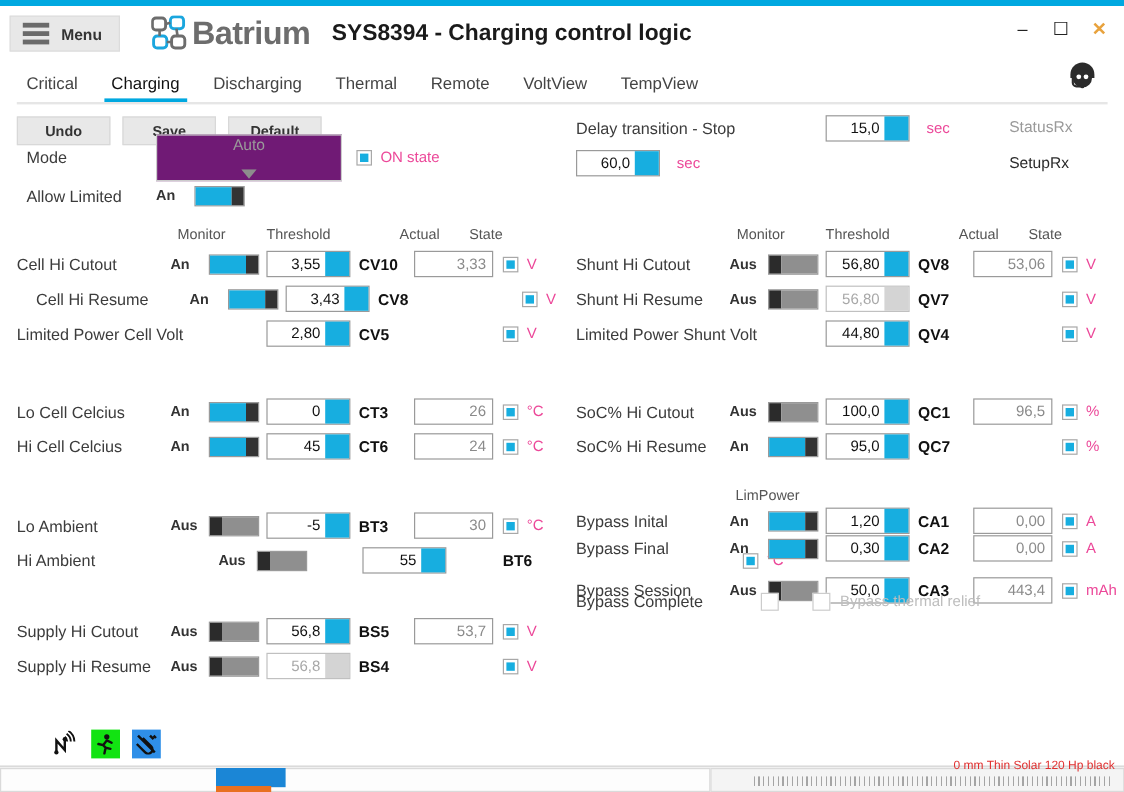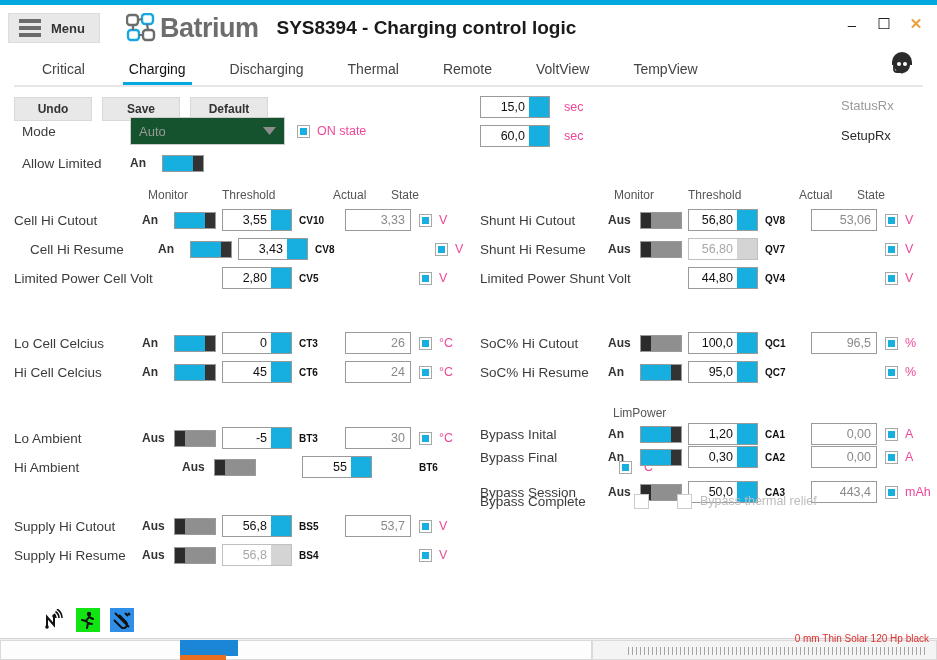--- a/index.html
+++ b/index.html
@@ -25,21 +25,21 @@
   .menu-label { font-size:13px; font-weight:bold; color:#333; }
   .brand { display:flex; align-items:center; gap:0; margin-left:26px; }
   .brand-logo { width:34px; height:30px; }
   .brand-name { font-size:27px; font-weight:bold; color:#6d6d6d; letter-spacing:-0.5px; }
   .win-title { font-size:19px; font-weight:bold; color:#1a1a1a; margin-left:18px; }
   .win-controls { position:absolute; right:6px; top:6px; display:flex; gap:2px; }
   .win-btn { width:30px; height:26px; display:flex; align-items:center; justify-content:center;
              font-size:15px; color:#222; cursor:pointer; background:transparent; border:0; }
   .win-btn.close { color:#e8a23d; font-weight:bold; }
   
-  .tabs { display:flex; align-items:flex-end; height:34px; padding-left:28px; gap:16px; }
+  .tabs { display:flex; align-items:flex-end; height:34px; padding-left:8px; gap:0; }
   .tab { font-size:14px; color:#444; padding:0 14px 8px 14px; cursor:pointer; position:relative; }
   .tab.active { color:#111; }
   .tab.active:after { content:""; position:absolute; left:8px; right:8px; bottom:0; height:3px; background:#00a8e0; }
   .tab-rule { height:2px; background:#e6e6e6; margin:0 14px 0 14px; }
   .avatar { position:absolute; right:18px; top:46px; width:34px; height:34px; }
   
   .actions { display:flex; gap:10px; padding:10px 0 0 14px; }
   .act-btn { background:#e8e8e8; border:1px solid #d8d8d8; height:24px; min-width:78px;
              font-size:12px; font-weight:bold; color:#333; cursor:pointer; }
   
@@ -62,21 +62,21 @@
   .sw.off .fill { background:#8f8f8f; order:2; }
   .sw.off .knob { background:#2b2b2b; }
   
   .num { width:70px; height:22px; border:1px solid #9a9a9a; background:#fff; display:flex; align-items:center; }
   .num input { border:0; outline:0; width:48px; height:100%; text-align:right; padding:0 4px 0 0;
                font-family:"Liberation Sans", sans-serif; font-size:12.5px; color:#111; background:transparent; }
   .num .spin { width:20px; height:100%; background:#17aee0; }
   .num.dis { border-color:#c0c0c0; }
   .num.dis input { color:#a8a8a8; }
   .num.dis .spin { background:#d4d4d4; }
-  .code { font-size:10px; font-weight:bold; color:#111; margin-left:7px; }
+  .code { font-size:13px; font-weight:bold; color:#111; margin-left:7px; }
   
   .act { width:66px; height:22px; border:1px solid #9a9a9a; background:#fff;
          display:flex; align-items:center; justify-content:flex-end; padding-right:5px;
          font-size:12.5px; color:#8a8a8a; }
   
   .state { display:flex; align-items:center; gap:7px; }
   .cbx { width:13px; height:13px; border:1px solid #a8a8a8; background:#fff; display:block; position:relative; }
   .cbx.ck:after { content:""; position:absolute; left:2px; top:2px; right:2px; bottom:2px; background:#17aee0; }
   .cbx.dis { border-color:#cccccc; }
   .unit { font-size:12.5px; color:#ec4899; }
@@ -156,21 +156,21 @@
     <button class="act-btn">Save</button>
     <button class="act-btn">Default</button>
   </div>
 
 <div class="canvas">
 
   <div class="col colL">
 
     <div class="row" style="top:30px; left:22px;">
       <span class="lbl" style="width:108px;">Mode</span>
-      <div style="width:155px; height:28px; border:1px solid #cccccc; background:#14532d; display:flex; align-items:center; padding:0 8px; cursor:pointer;">
+      <div style="width:155px; height:39px; border:1px solid #cccccc; background:#701a75; display:flex; align-items:center; padding:0 8px; cursor:pointer;flex-direction:column;">
         <span style="flex:1; font-size:13px; color:#9a9a9a;">Auto</span>
         <svg width="13" height="9" viewBox="0 0 13 9">
           <path d="M0 0 L13 0 L6.5 8 Z" fill="#8d8d8d"></path>
         </svg>
       </div>
       <span class="state" style="margin-left:12px;">
         <span class="cbx ck"></span>
         <span class="unit">ON state</span>
       </span>
     </div>
@@ -382,20 +382,21 @@
             <span class="unit">V</span>
           </span>
         </div>
       </div>
   </div>
 
   <div class="col colR">
 
     <div id="group-delays">
         <div class="row" style="top: 6px; left: 14px;">
+          <span class="lbl" style="width: 208px;">Delay transition - Stop</span>
           <span class="num">
             <input type="text" value="15,0" style="">
             <span class="spin"></span>
           </span>
           <span class="unit" style="margin-left: 14px;">sec</span>
         </div>
         <div class="row" style="top: 35px; left: 14px;">
           <span class="num">
             <input type="text" value="60,0" style="">
             <span class="spin"></span>

